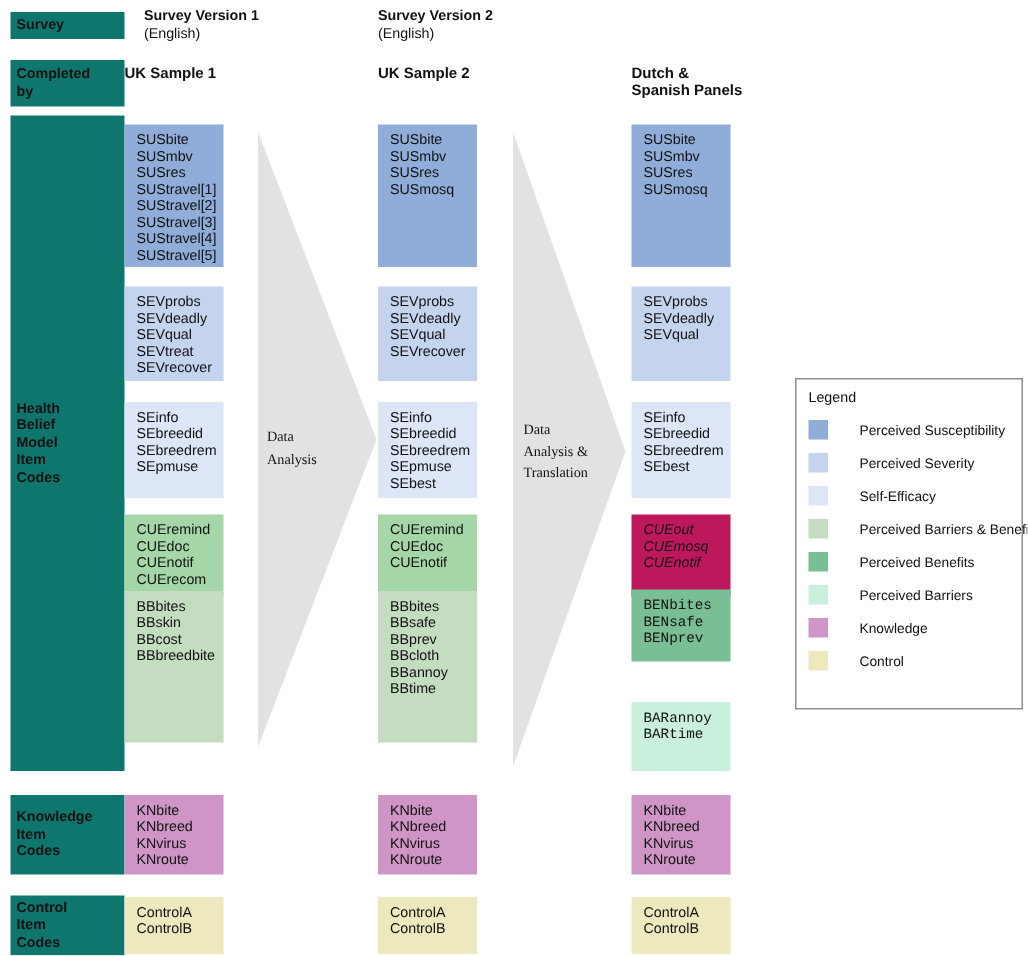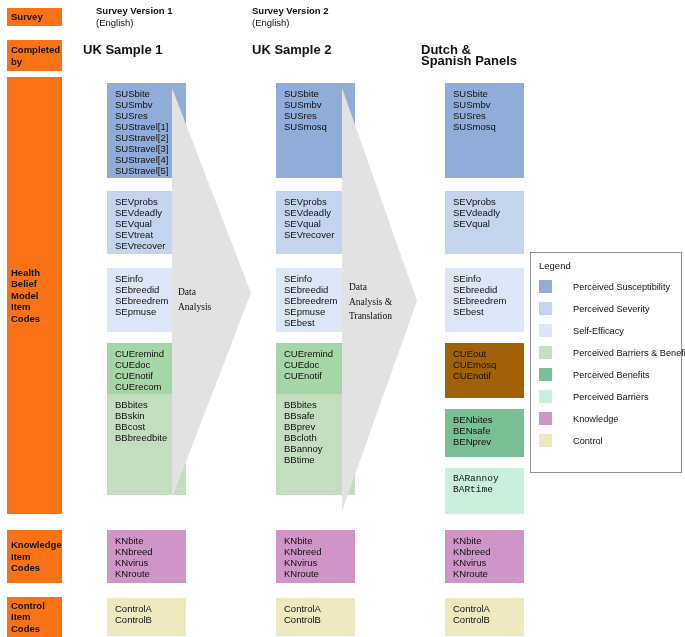--- a/index.html
+++ b/index.html
@@ -2,47 +2,47 @@
 <html><head>
 <meta charset="utf-8">
 <style>
   html,body{margin:0;padding:0;background:#fff;}
   #stage{
     position:relative;width:685px;height:637px;background:#fff;overflow:hidden;
     font-family:"Liberation Sans","DejaVu Sans",sans-serif;color:#111;
   }
   
   .srow{
-    position:absolute;left:7px;width:55px;background:#f97316;
+    position:absolute;left:7px;width:76px;background:#0f766e;
     display:flex;align-items:center;box-sizing:border-box;padding-left:4px;
     font-weight:bold;font-size:9.5px;line-height:11.5px;white-space:pre-line;
   }
   .srow.r1{top:8px;height:18px;}
   .srow.r2{top:40px;height:31px;}
   .srow.r3{top:77px;height:437px;}
   .srow.r4{top:530px;height:53px;}
   .srow.r5{top:597px;height:40px;}
   
   .chead{position:absolute;top:6px;width:115px;font-size:9.5px;line-height:10.5px;}
   .chead .t{font-weight:bold;}
   .chead .s{white-space:pre-line;margin-top:1px;}
   .h1{left:96px}.h2{left:252px}.h3{left:421px}
-  .cby{position:absolute;top:44px;width:115px;font-weight:bold;font-size:13px;line-height:11px;white-space:pre-line;}
+  .cby{position:absolute;top:44px;width:115px;font-weight:bold;font-size:10px;line-height:11px;white-space:pre-line;}
   
   .box{
-    position:absolute;width:79px;box-sizing:border-box;
-    padding:5px 3px 0 8px;font-size:9.5px;line-height:11px;white-space:pre-line;margin-left:24px;
+    position:absolute;width:66px;box-sizing:border-box;
+    padding:5px 3px 0 8px;font-size:9.5px;line-height:11px;white-space:pre-line;
   }
   .c1{left:83px}.c2{left:252px}.c3{left:421px}
   .p-sus{top:83px;height:95px;}
   .p-sev{top:191px;height:63px;}
   .p-se{top:268px;height:64px;}
   .p-cue{top:343px;height:55px;}
   .p-bb{top:394px;height:101px;}
-  .p-ben{top:409px;height:48px;}
+  .p-ben{top:393px;height:48px;font-family:Liberation Mono, monospace;}
   .p-bar{top:468px;height:46px;}
   .p-kn{top:530px;height:53px;}
   .p-ct{top:598px;height:38px;}
   
   .arrow{position:absolute;}
   .arrow polygon{fill:#E2E2E2;}
   .a1{left:172px;top:88px;}
   .a2{left:342px;top:88px;}
   .alabel{position:absolute;font-size:9.5px;line-height:14.5px;white-space:pre-line;font-family:Liberation Serif, serif;}
   .al1{left:178px;top:285px;}
@@ -156,21 +156,21 @@
 SUSmbv
 SUSres
 SUSmosq</div>
   <div class="box c3 p-sev" style="background: rgb(197, 212, 238);">SEVprobs
 SEVdeadly
 SEVqual</div>
   <div class="box c3 p-se" style="background: rgb(221, 230, 246);">SEinfo
 SEbreedid
 SEbreedrem
 SEbest</div>
-  <div class="box c3 p-cue" style="background: #a16207;">CUEout
+  <div class="box c3 p-cue" style="background: #be185d; font-style: italic;">CUEout
 CUEmosq
 CUEnotif</div>
   <div class="box c3 p-ben" style="background: rgb(121, 190, 148);">BENbites
 BENsafe
 BENprev</div>
   <div class="box c3 p-bar" style="background: rgb(200, 240, 220); font-family: Liberation Mono, monospace;">BARannoy
 BARtime</div>
   <div class="box c3 p-kn" style="background: rgb(208, 149, 199);">KNbite
 KNbreed
 KNvirus

